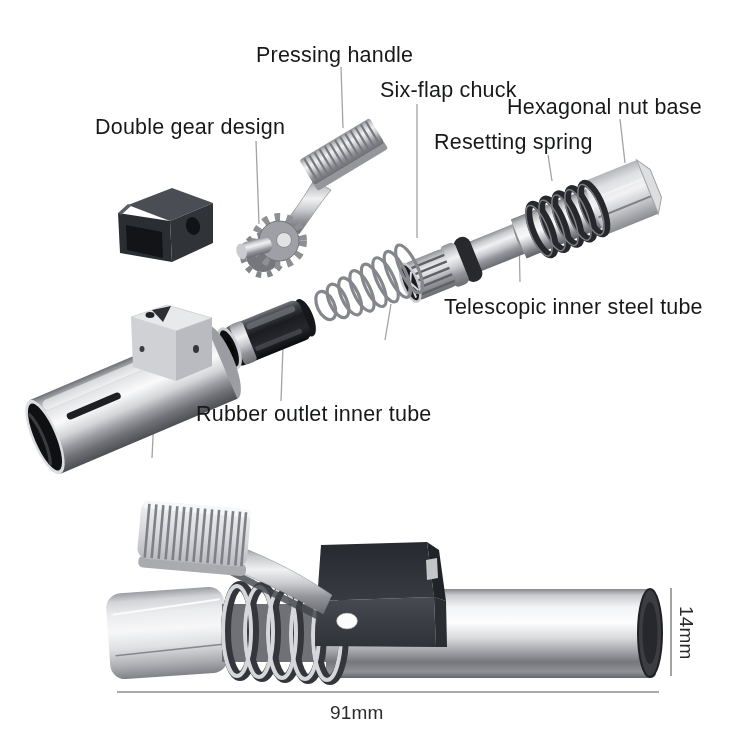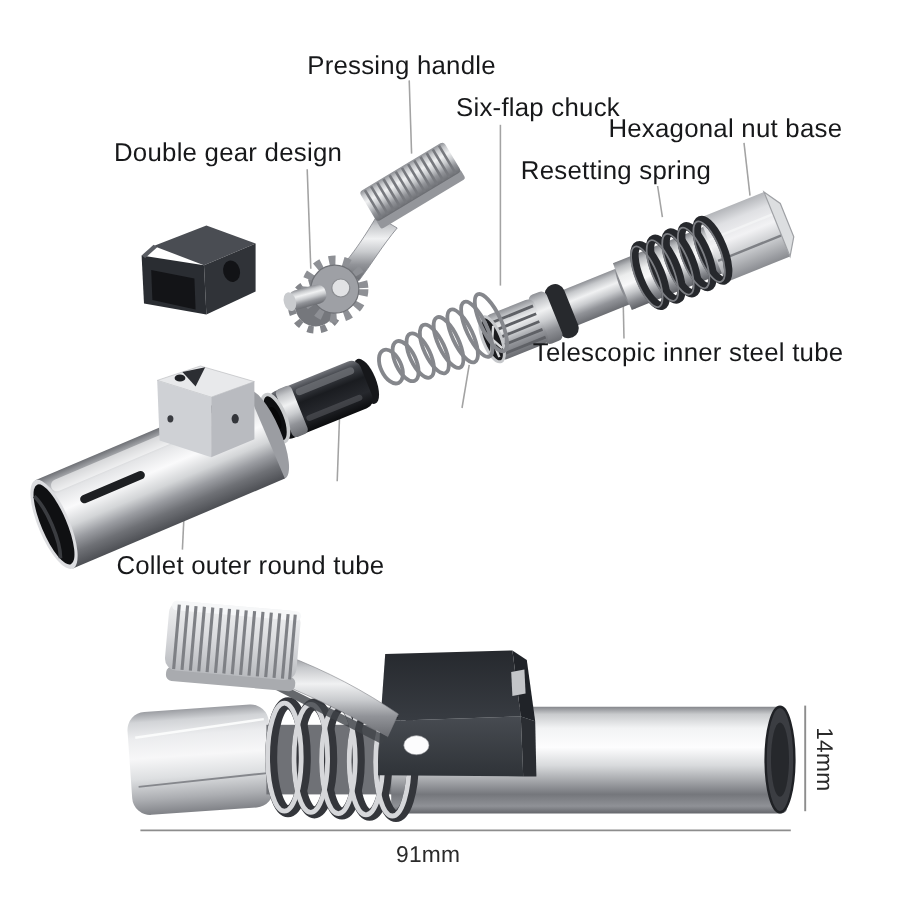--- a/index.html
+++ b/index.html
@@ -311,19 +311,19 @@
     <line x1="117" y1="692" x2="659" y2="692"></line>
     <line x1="671" y1="588" x2="671" y2="676"></line>
   </g>
 </svg>
 
 <div class="lbl" style="left:256px;top:44px">Pressing handle</div>
 <div class="lbl" style="left:380px;top:79px">Six-flap chuck</div>
 <div class="lbl" style="left:95px;top:116px">Double gear design</div>
 <div class="lbl" style="left:507px;top:96px">Hexagonal nut base</div>
 <div class="lbl" style="left:434px;top:131px">Resetting spring</div>
-<div class="lbl" style="left:444px;top:283px">Telescopic inner steel tube</div>
-<div class="lbl" style="left:97px;top:460px">Collet outer round tube</div>
+<div class="lbl" style="left:444px;top:296px">Telescopic inner steel tube</div>
+<div class="lbl" style="left:196px;top:403px">Rubber outlet inner tube</div>
 
 <div class="dim" style="left:330px;top:702px">91mm</div>
 <div class="dim vert" style="left:697px;top:606px">14mm</div>
 
 </div>
 
 </body></html>

